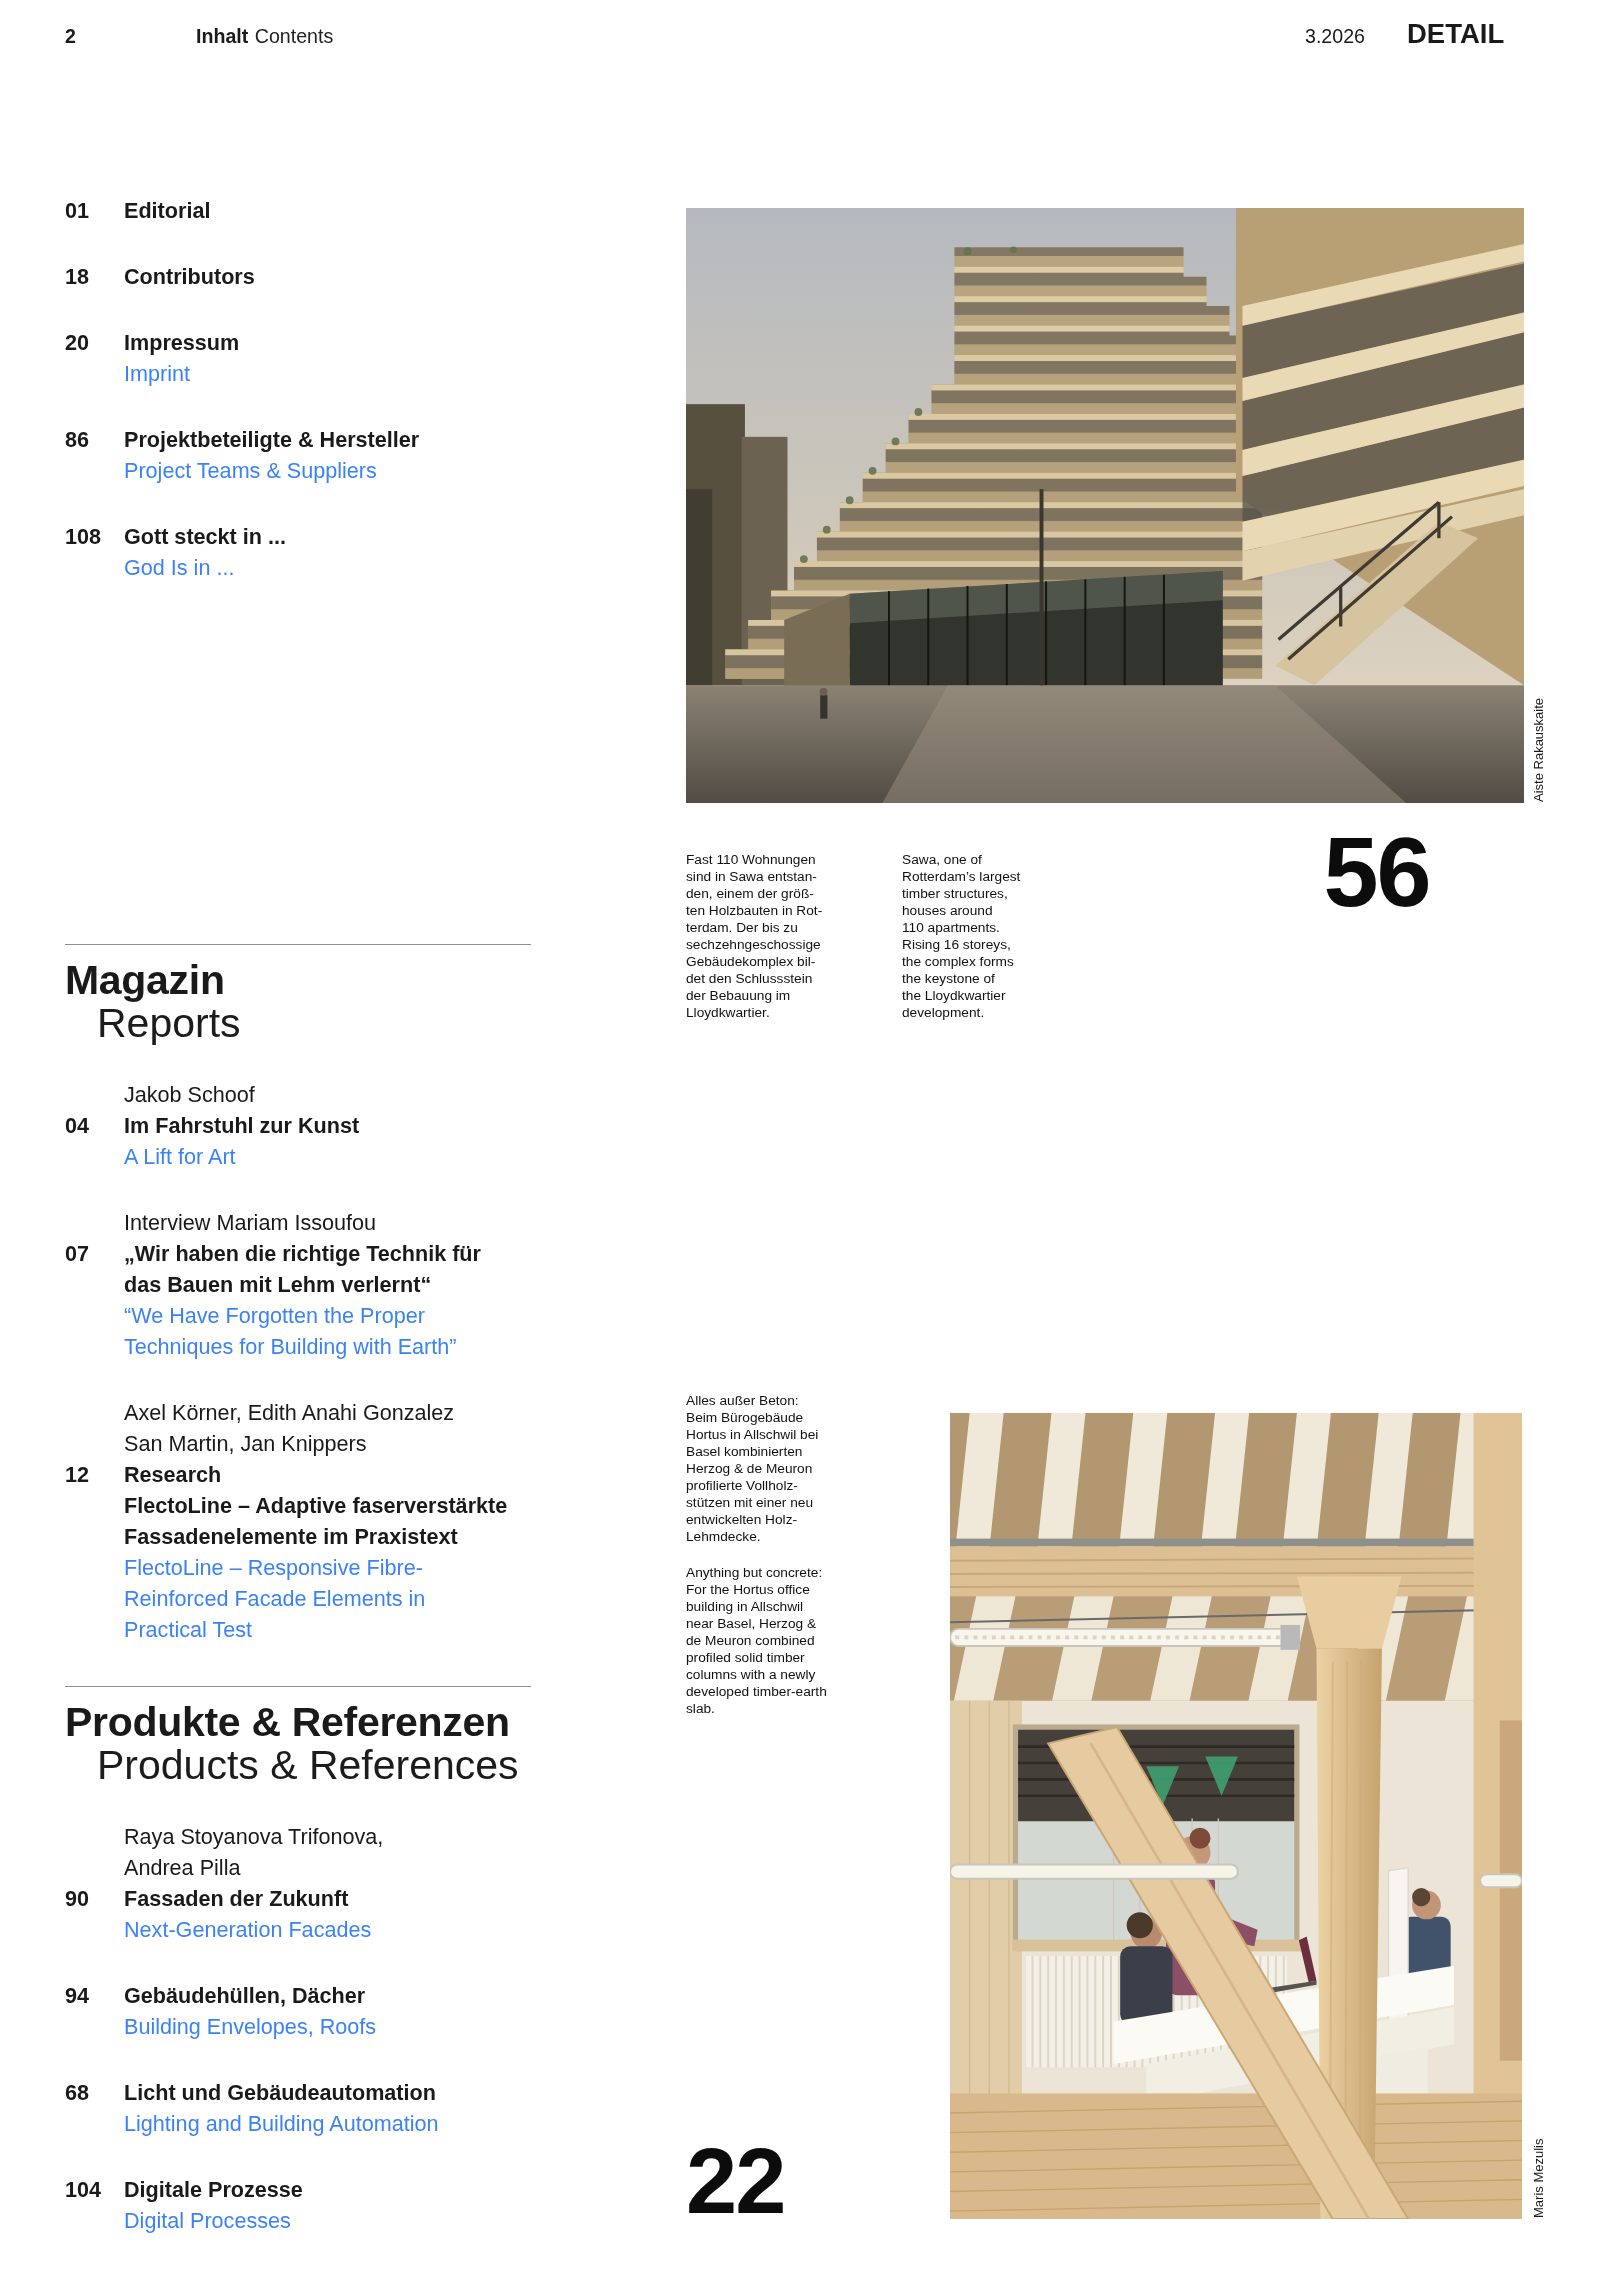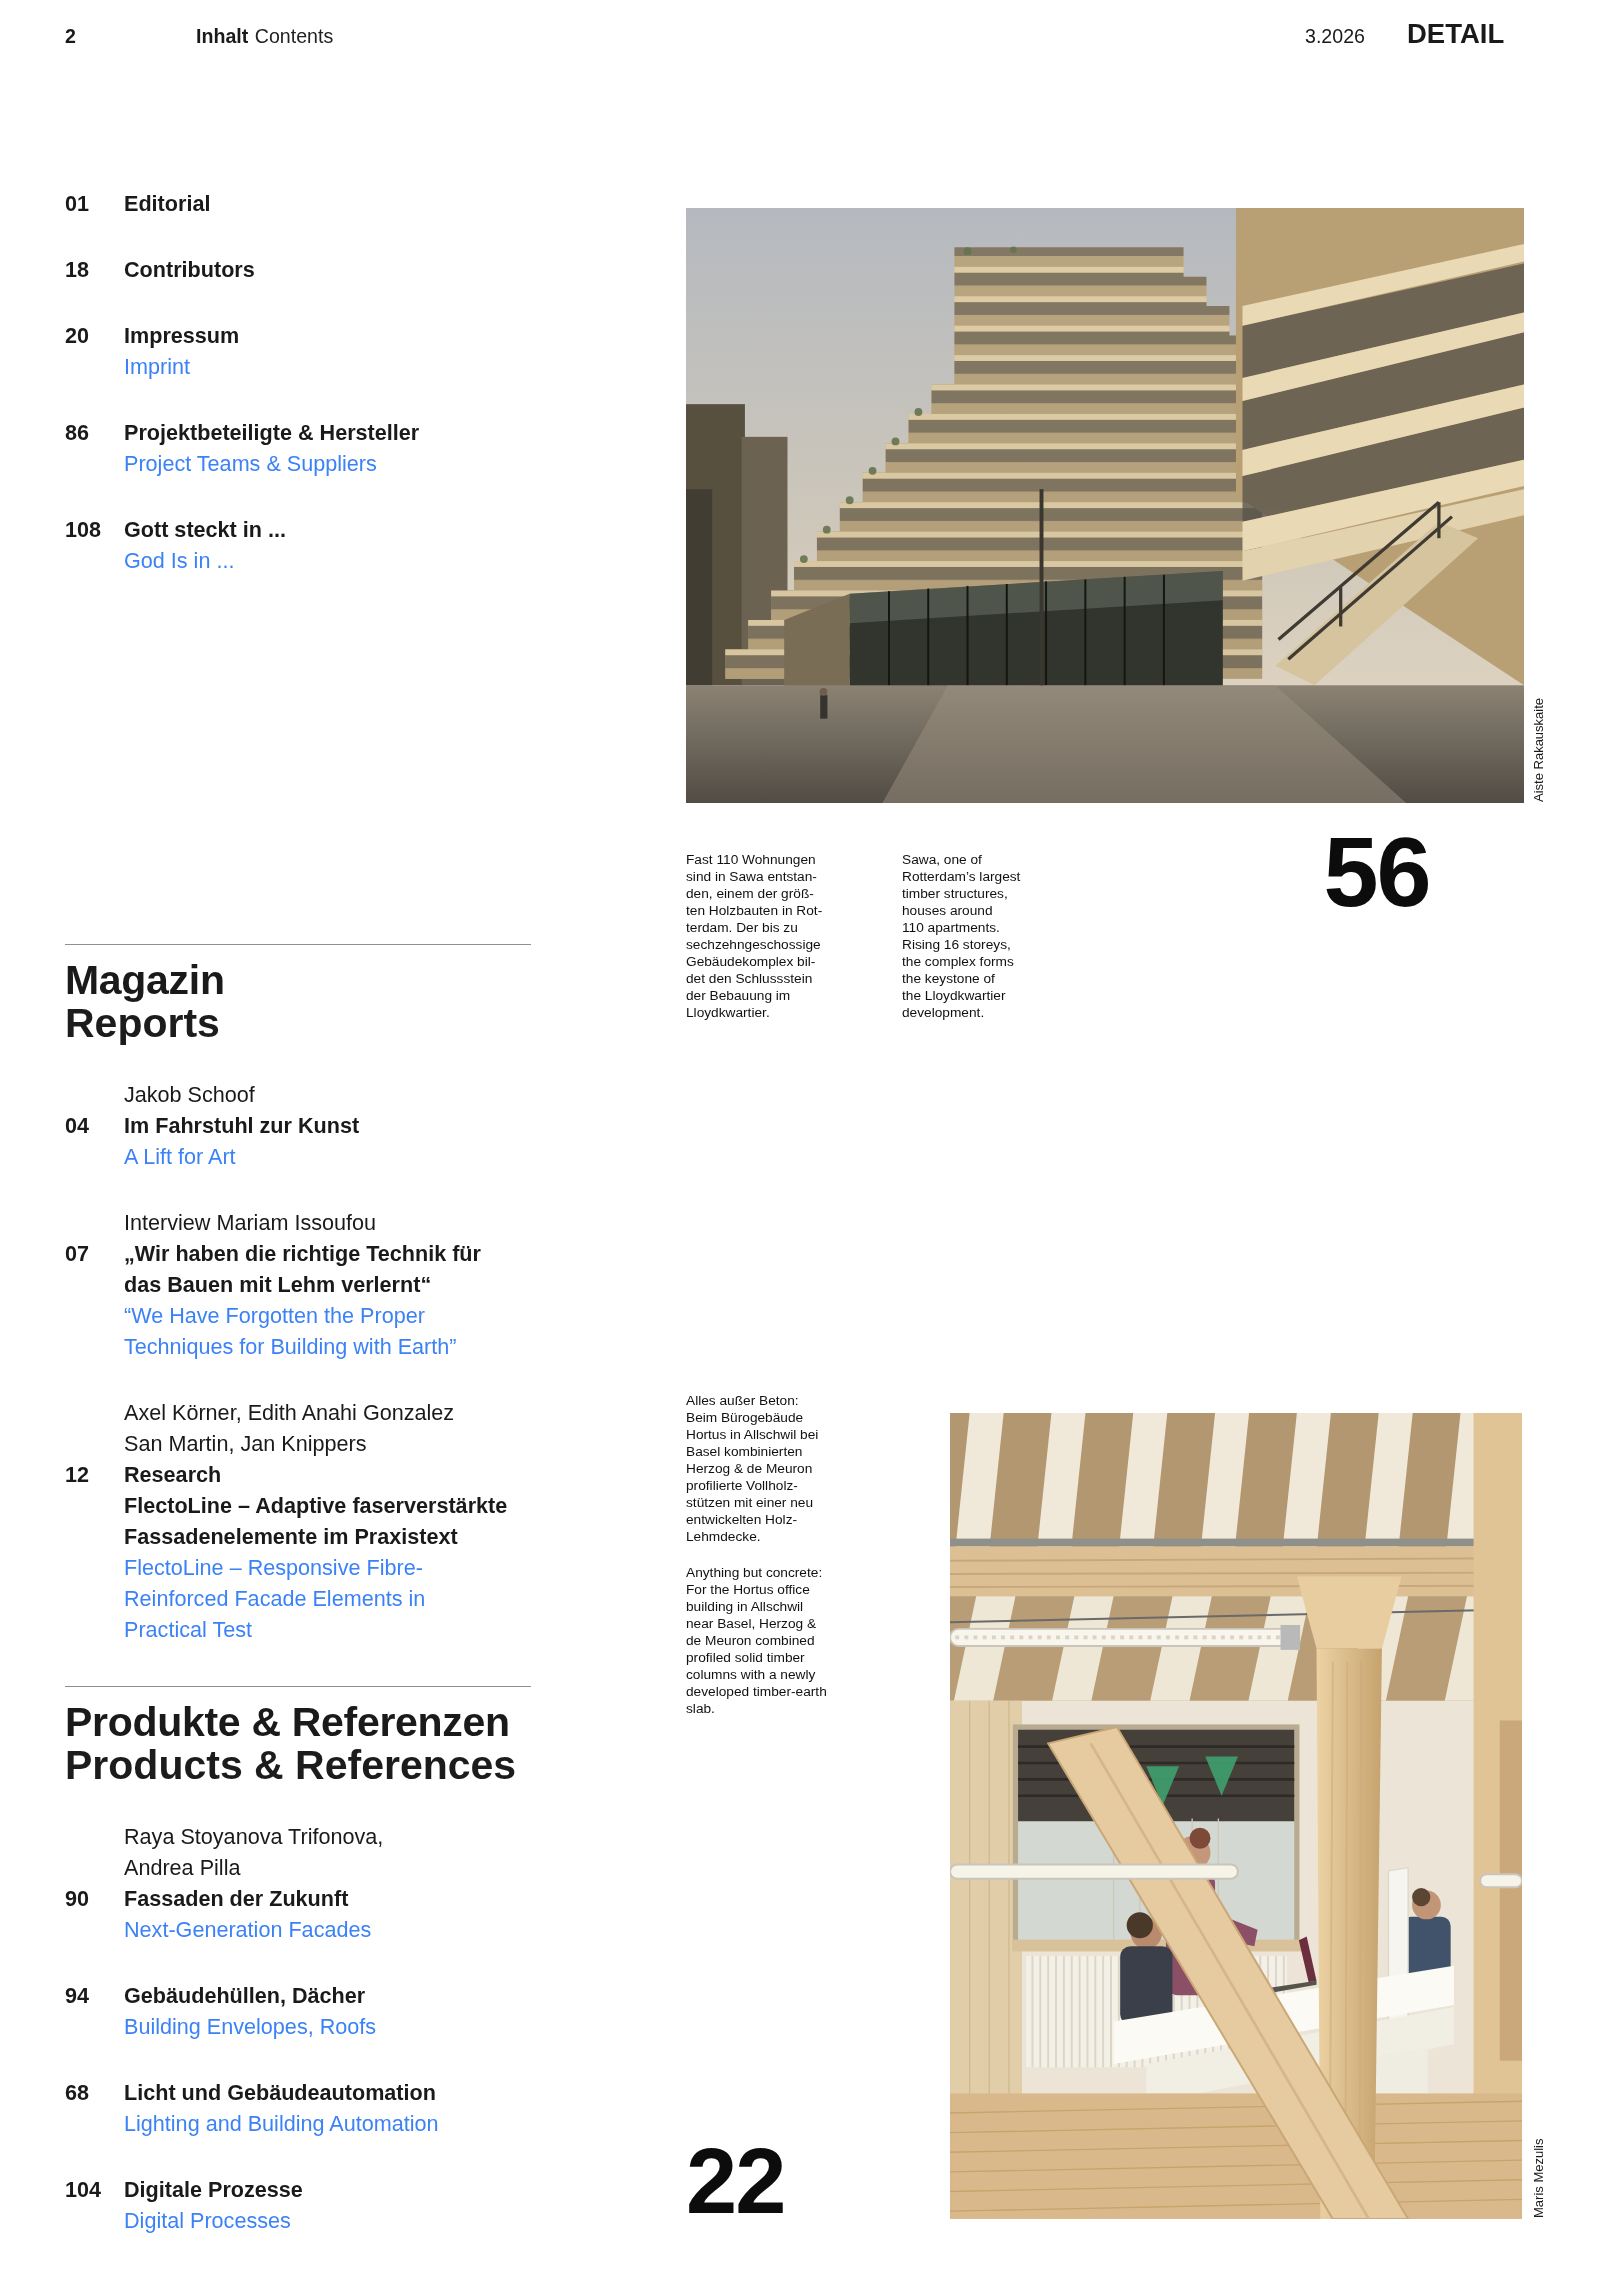--- a/index.html
+++ b/index.html
@@ -20,21 +20,21 @@
   .entry{margin-bottom:35px;}
   .row{display:flex;}
   .num{flex:0 0 59px;width:59px;font-weight:700;}
   .de{font-weight:700;white-space:pre-line;}
   .en{font-weight:400;margin-left:59px;white-space:pre-line;color:#3b82f6;}
   .author{font-weight:400;margin-left:59px;white-space:pre-line;margin-top:25px;}
   
   .section{position:absolute;left:65px;width:543px;}
   .rule{border-top:1.3px solid #8f8f8f;width:466px;height:0;}
   .h-de{font-size:41px;font-weight:700;line-height:43px;margin-top:14.4px;letter-spacing:-0.3px;}
-  .h-en{font-size:41px;font-weight:700;line-height:43px;color:#1c1c1c;}
+  .h-en{font-size:41px;font-weight:400;line-height:43px;color:#1c1c1c;margin-left:32px;}
   .section .entries{margin-top:34px;}
   
   .photo{position:absolute;overflow:hidden;background:#ccc;}
   .photo svg{display:block;width:100%;height:100%;}
   .photo1{left:686px;top:208px;width:838px;height:595px;}
   .photo2{left:950px;top:1413px;width:572px;height:806px;}
   .credit{position:absolute;font-size:13px;color:#1a1a1a;white-space:nowrap;
           transform:rotate(-90deg);transform-origin:0 0;font-weight:400;}
   .credit1{left:1531px;top:802px;}
   .credit2{left:1531px;top:2218px;}
@@ -53,21 +53,21 @@
 </head>
 <body>
 
 <div class="hdr-pagenum">2</div>
 <div class="hdr-section">
   <span class="b">Inhalt</span><span class="r">Contents</span>
 </div>
 <div class="hdr-issue">3.2026</div>
 <div class="hdr-logo">DETAIL</div>
 
-<div class="toclist" style="top:188px;">
+<div class="toclist" style="top:195px;">
   <div class="entry">
     <div class="row">
         <span class="num">01</span>
         <span class="de">Editorial</span>
       </div>
   </div>
   <div class="entry">
     <div class="row">
         <span class="num">18</span>
         <span class="de">Contributors</span>

